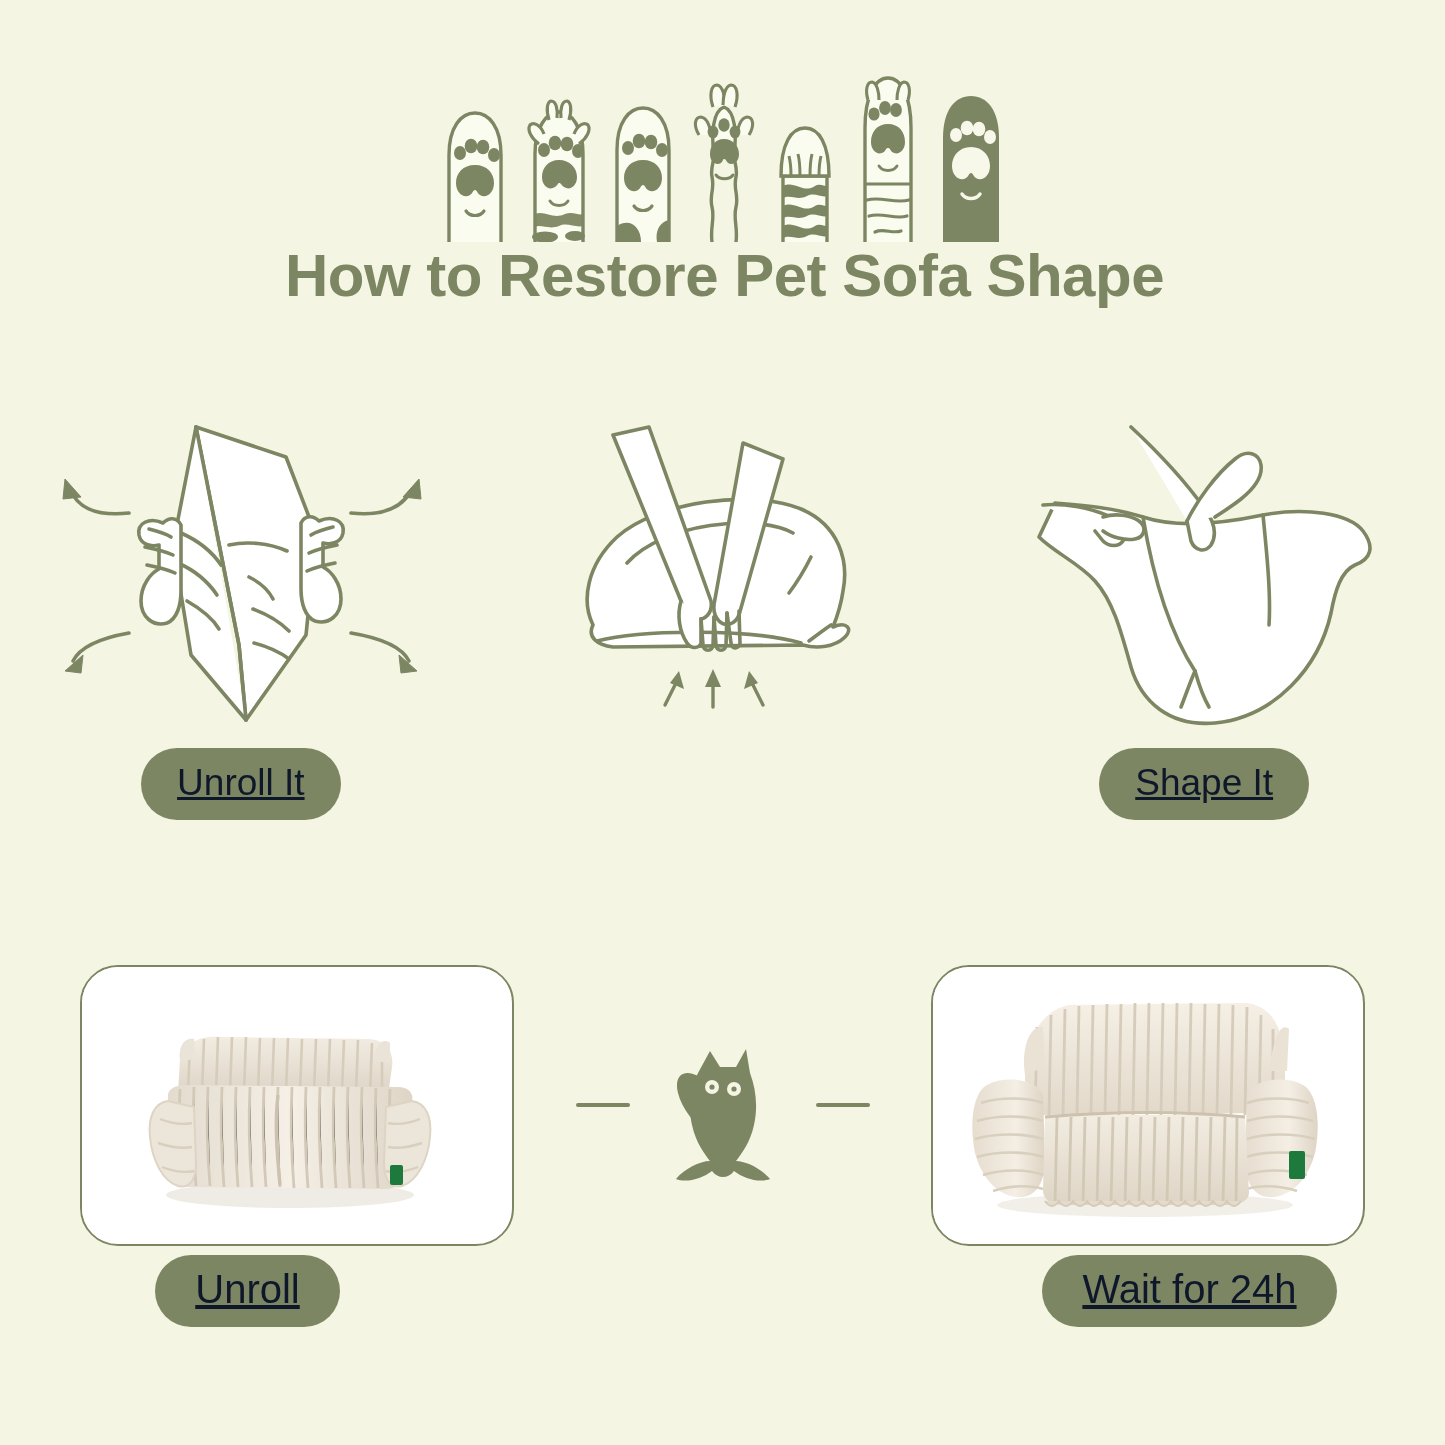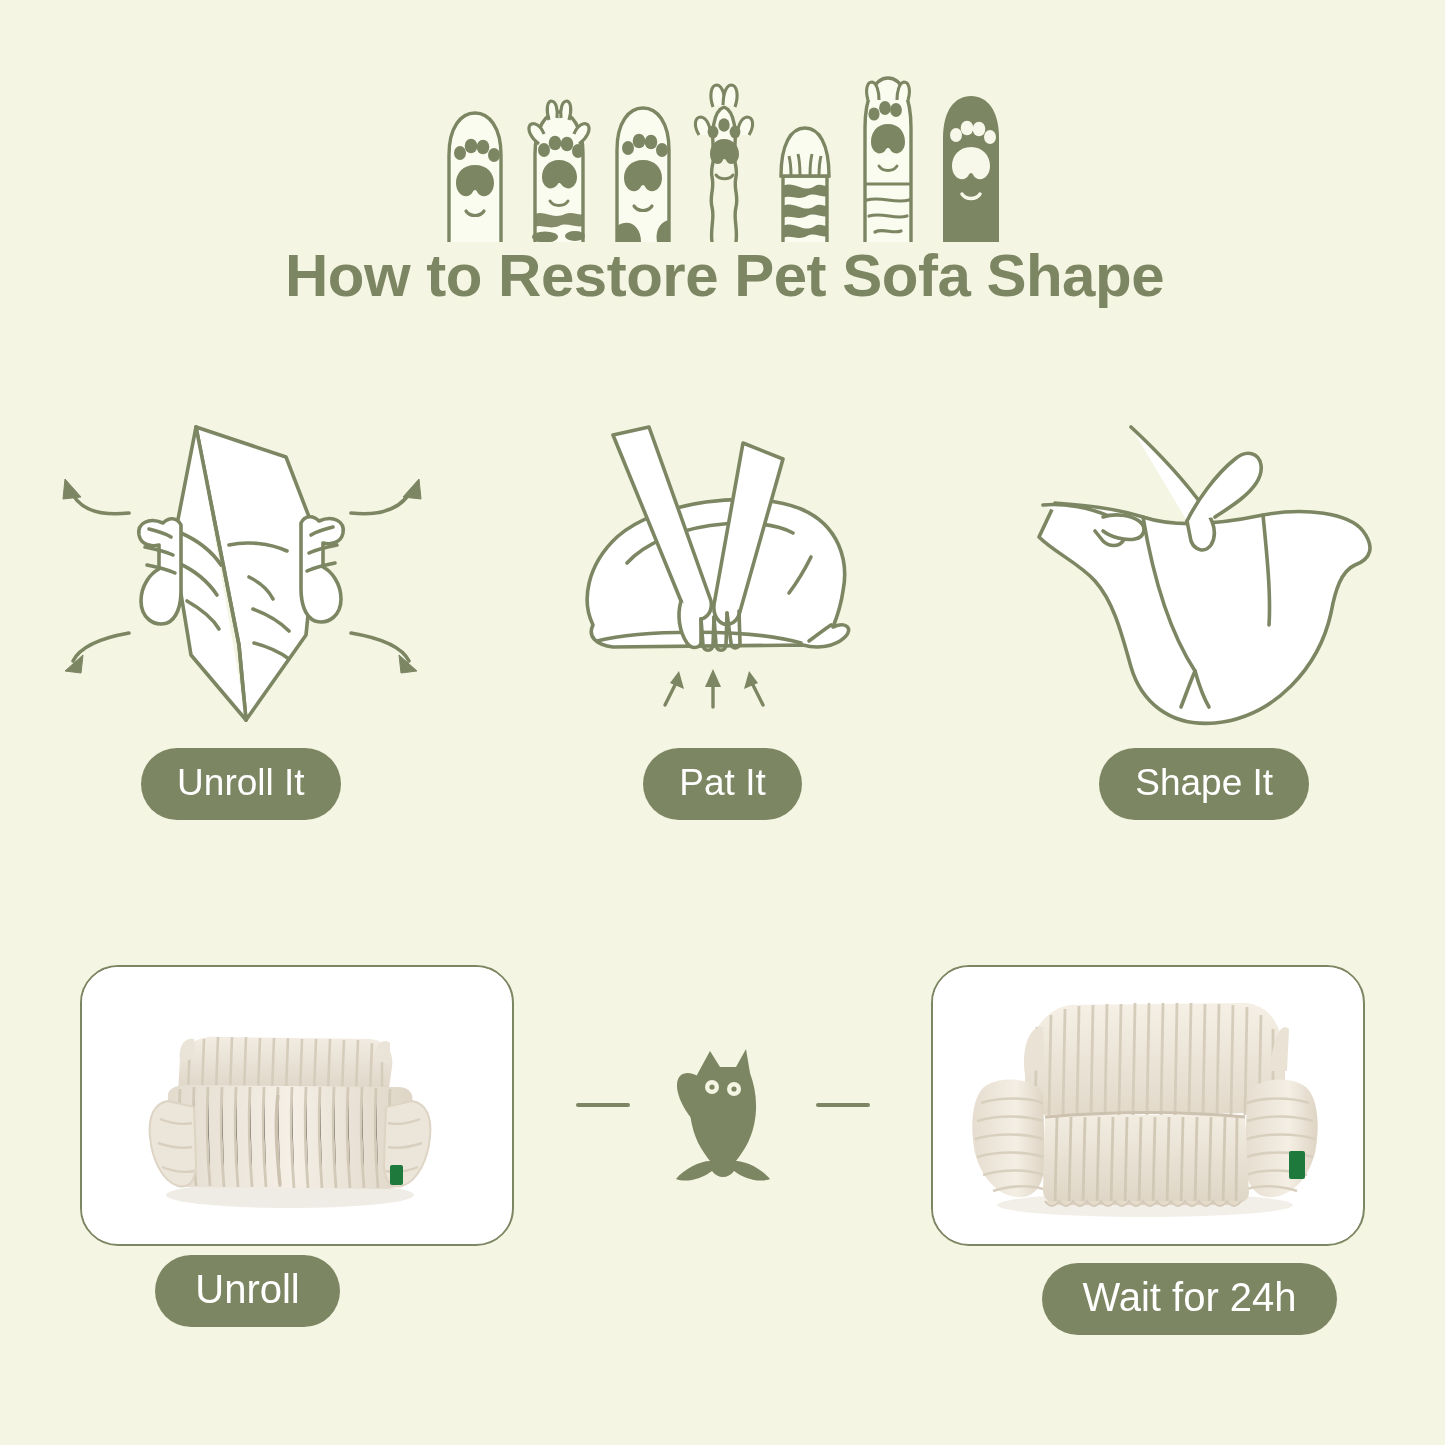--- a/index.html
+++ b/index.html
@@ -63,26 +63,27 @@
     height: 340px;
     display: flex;
     align-items: center;
     justify-content: center;
   }
   .step-art svg { display: block; }
 
   .pill {
     display: inline-block;
     background: #7d8662;
-    color: #ffffff;
+    color: #0f172a;
     border-radius: 999px;
     font-size: 37px;
     line-height: 1;
     padding: 16px 36px 19px;
     white-space: nowrap;
+    text-decoration: underline;
   }
   .pill-row1 { margin-top: 8px; }
 
   
   .compare {
     position: absolute;
     top: 960px;
     left: 0;
     width: 1445px;
     height: 290px;
@@ -126,21 +127,21 @@
     position: absolute;
     top: 1255px;
     left: 0;
     width: 1445px;
     height: 80px;
     display: flex;
   }
   .bl-cell { flex: 1 1 0; display: flex; align-items: flex-start; }
   .bl-left { justify-content: center; padding-left: 12px; }
   .bl-mid { }
-  .bl-right { justify-content: center; padding-right: 20px; align-items: flex-end; }
+  .bl-right { justify-content: center; padding-right: 20px; }
   .pill-lg {
     font-size: 40px;
     padding: 14px 40px 18px;
   }
 </style>
 </head>
 <body>
 
 <div class="paw-row">
 
@@ -310,21 +311,20 @@
         <g stroke="#7d8662" stroke-width="3.4" fill="#7d8662" stroke-linecap="round">
           <path d="M112 300 L124 276" fill="none"></path>
           <path d="M126 266 L131 284 L117 278 Z" stroke="none"></path>
           <path d="M160 302 L160 274" fill="none"></path>
           <path d="M160 264 L168 282 L152 282 Z" stroke="none"></path>
           <path d="M210 300 L198 276" fill="none"></path>
           <path d="M196 266 L191 284 L205 278 Z" stroke="none"></path>
         </g>
       </svg>
     </div>
-    <span class="pill pill-row1">Pat It</span>
   </div>
 
   <div class="step">
     <div class="step-art">
       <svg width="370" height="330" viewBox="0 0 370 330">
         <g fill="none" stroke="#7d8662" stroke-width="3.6" stroke-linecap="round" stroke-linejoin="round">
 
           <path d="M20 132 L36 98 C60 100 92 102 124 112 C160 124 206 118 244 110 C286 102 330 108 344 126 C356 142 352 154 336 160 C322 166 316 186 312 208 C300 262 256 312 196 318 C150 322 122 296 112 262 C102 226 94 196 76 176 C60 158 36 148 20 132 Z" fill="#ffffff"></path>
 
           <path d="M112 22 C140 48 166 76 186 104 C196 118 198 130 192 140 C186 148 176 146 172 136 L168 116" fill="#ffffff"></path>

